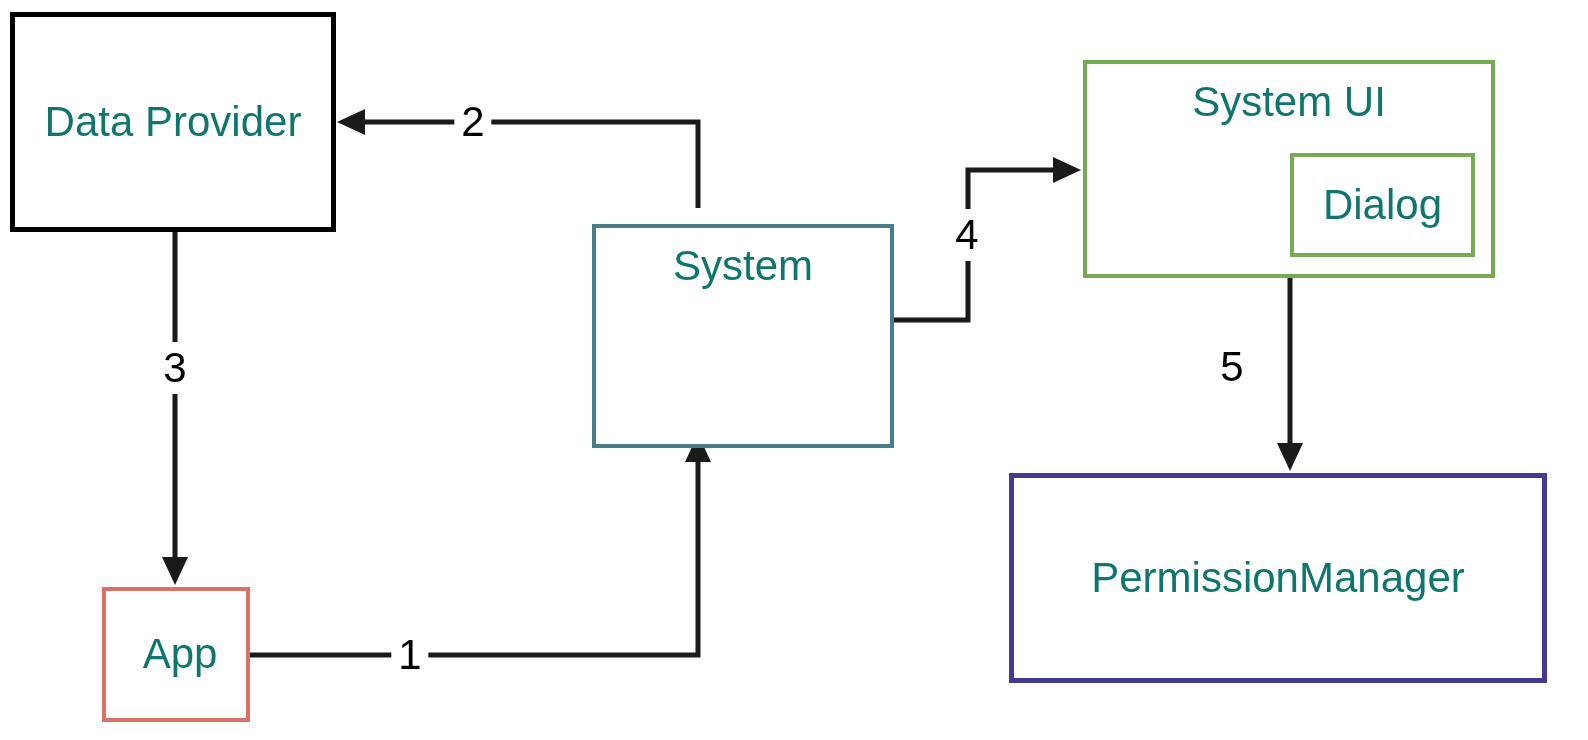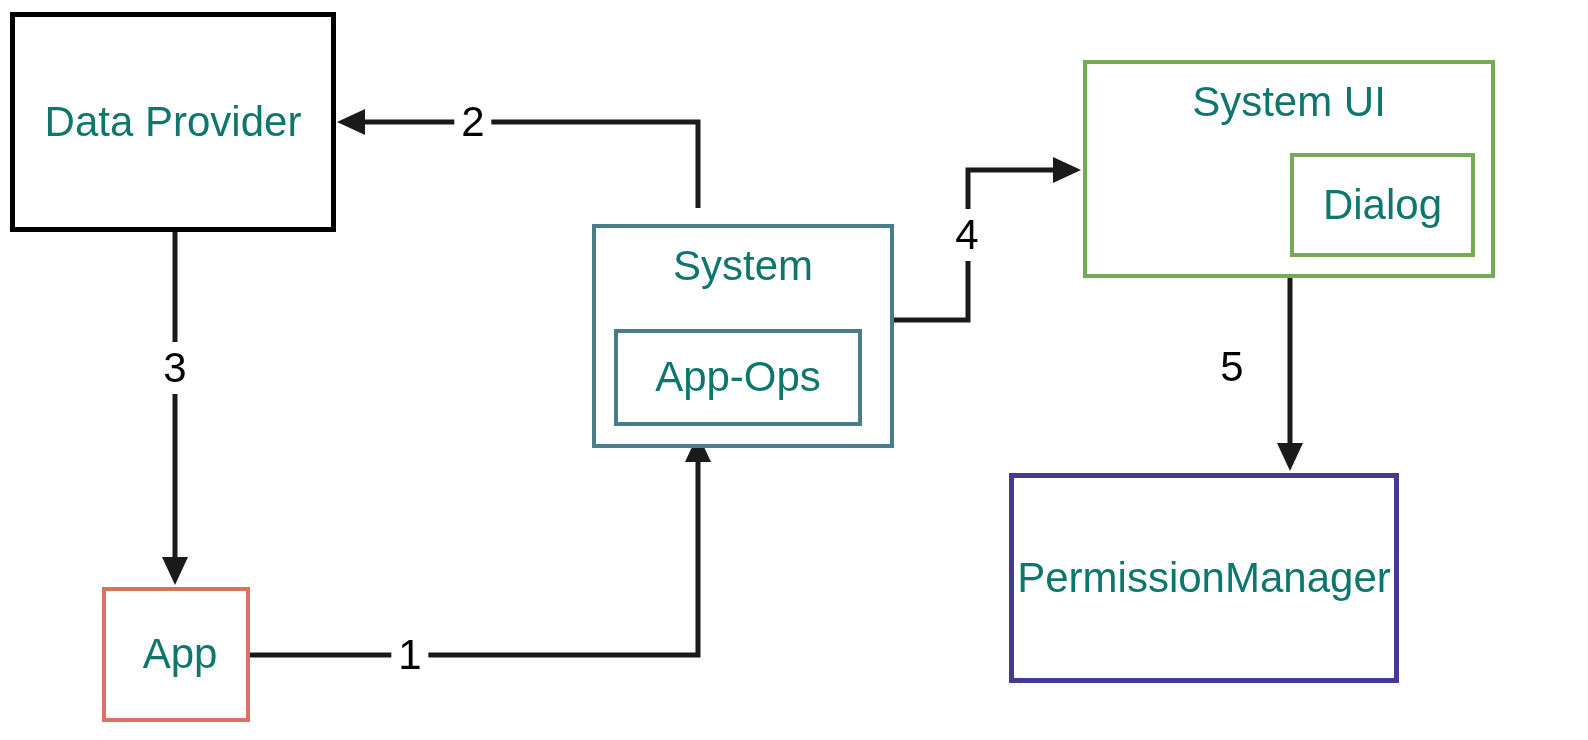--- a/index.html
+++ b/index.html
@@ -49,21 +49,21 @@
     padding: 5px 7px;
     white-space: nowrap;
   }
   
   .n-data-provider { left: 10px;  top: 12px;  width: 326px; height: 220px; border: 5px solid #000; }
   .n-app           { left: 102px; top: 587px; width: 148px; height: 135px; border: 4px solid #000; }
   .n-system        { left: 548px; top: 224px; width: 302px; height: 224px; border: 4px solid #000; margin-left: 44px; }
   .n-app-ops       { left: 18px;  top: 101px; width: 248px; height: 97px;  border: 4px solid #000; }
   .n-system-ui     { left: 1083px; top: 60px; width: 412px; height: 218px; border: 4px solid #000; }
   .n-dialog        { left: 203px; top: 89px;  width: 185px; height: 104px; border: 4px solid #000; }
-  .n-perm-mgr      { left: 1009px; top: 473px; width: 390px; height: 210px; border: 5px solid #000; }
+  .n-perm-mgr      { left: 1009px; top: 473px; width: 538px; height: 210px; border: 5px solid #000; }
   .el-1 { left: 410px;  top: 655px; }
   .el-2 { left: 473px;  top: 122px; }
   .el-3 { left: 175px;  top: 368px; }
   .el-4 { left: 967px;  top: 235px; }
   .el-5 { left: 1232px; top: 367px; }
 </style>
 </head>
 <body>
 
 <div class="canvas">
@@ -89,23 +89,20 @@
   <div class="node n-data-provider" style="border-color: rgb(0, 0, 0);">
     <span>Data Provider</span>
   </div>
 
   <div class="node n-app" style="border-color: rgb(220, 112, 102); padding-left: 8px;">
     <span>App</span>
   </div>
 
   <div class="node n-system top-label" style="border-color: rgb(74, 125, 140);">
     <span>System</span>
-    <div class="node n-app-ops" style="border-color: rgb(74, 125, 140);">
-      <span>App-Ops</span>
-    </div>
   </div>
 
   <div class="node n-system-ui top-label" style="border-color: rgb(118, 171, 86);">
     <span>System UI</span>
     <div class="node n-dialog" style="border-color: rgb(118, 171, 86);">
       <span>Dialog</span>
     </div>
   </div>
 
   <div class="node n-perm-mgr" style="border-color: rgb(68, 58, 143);">

